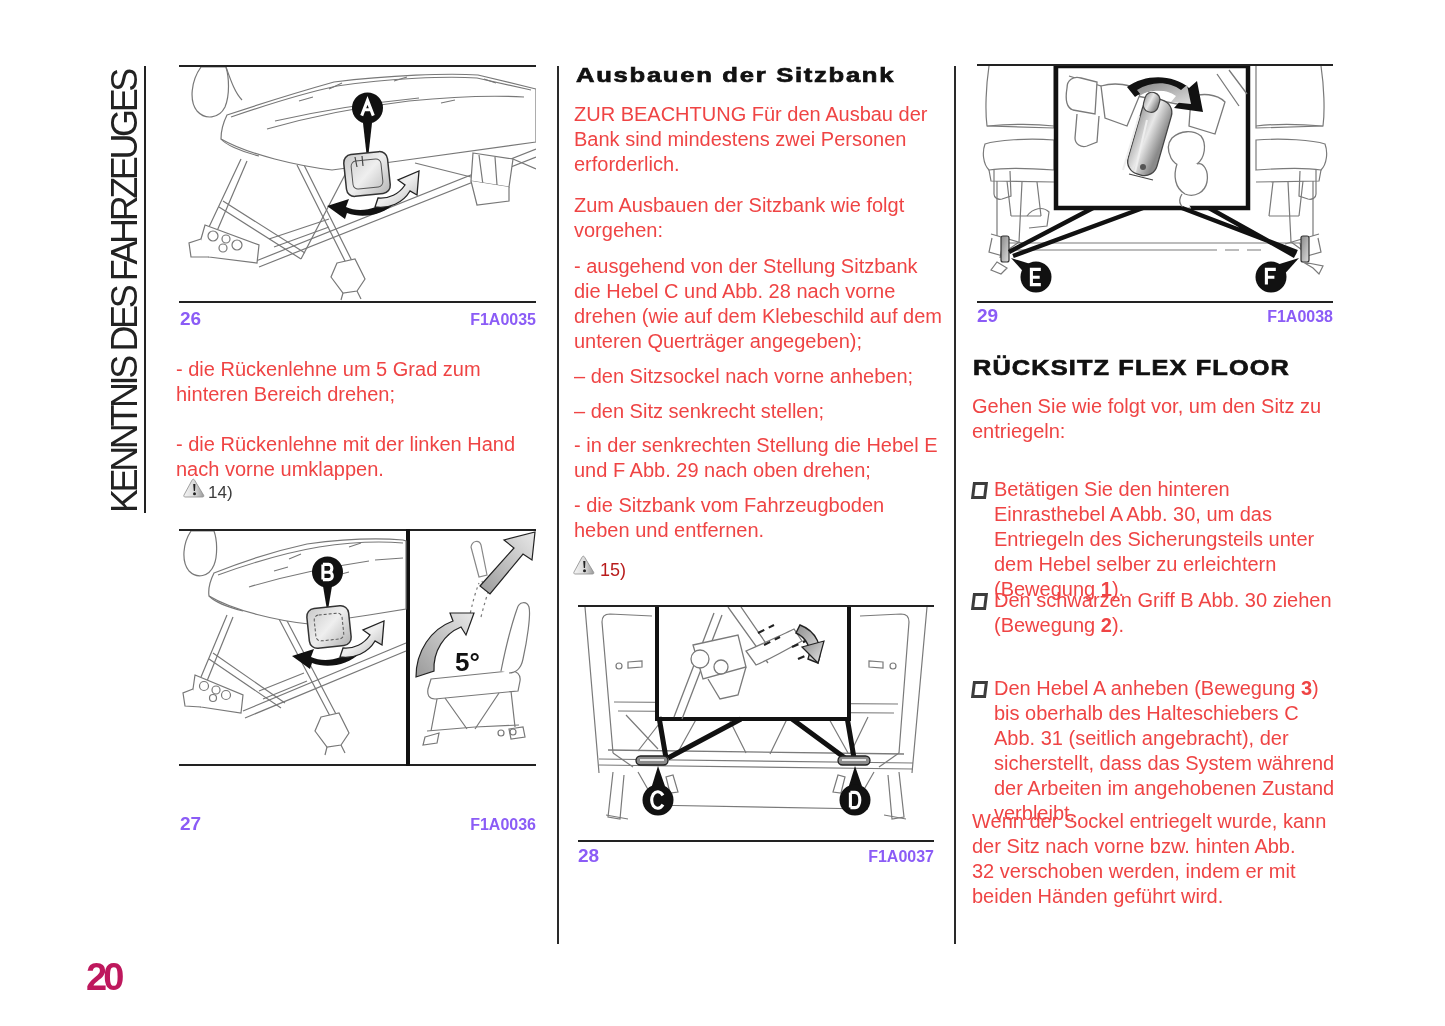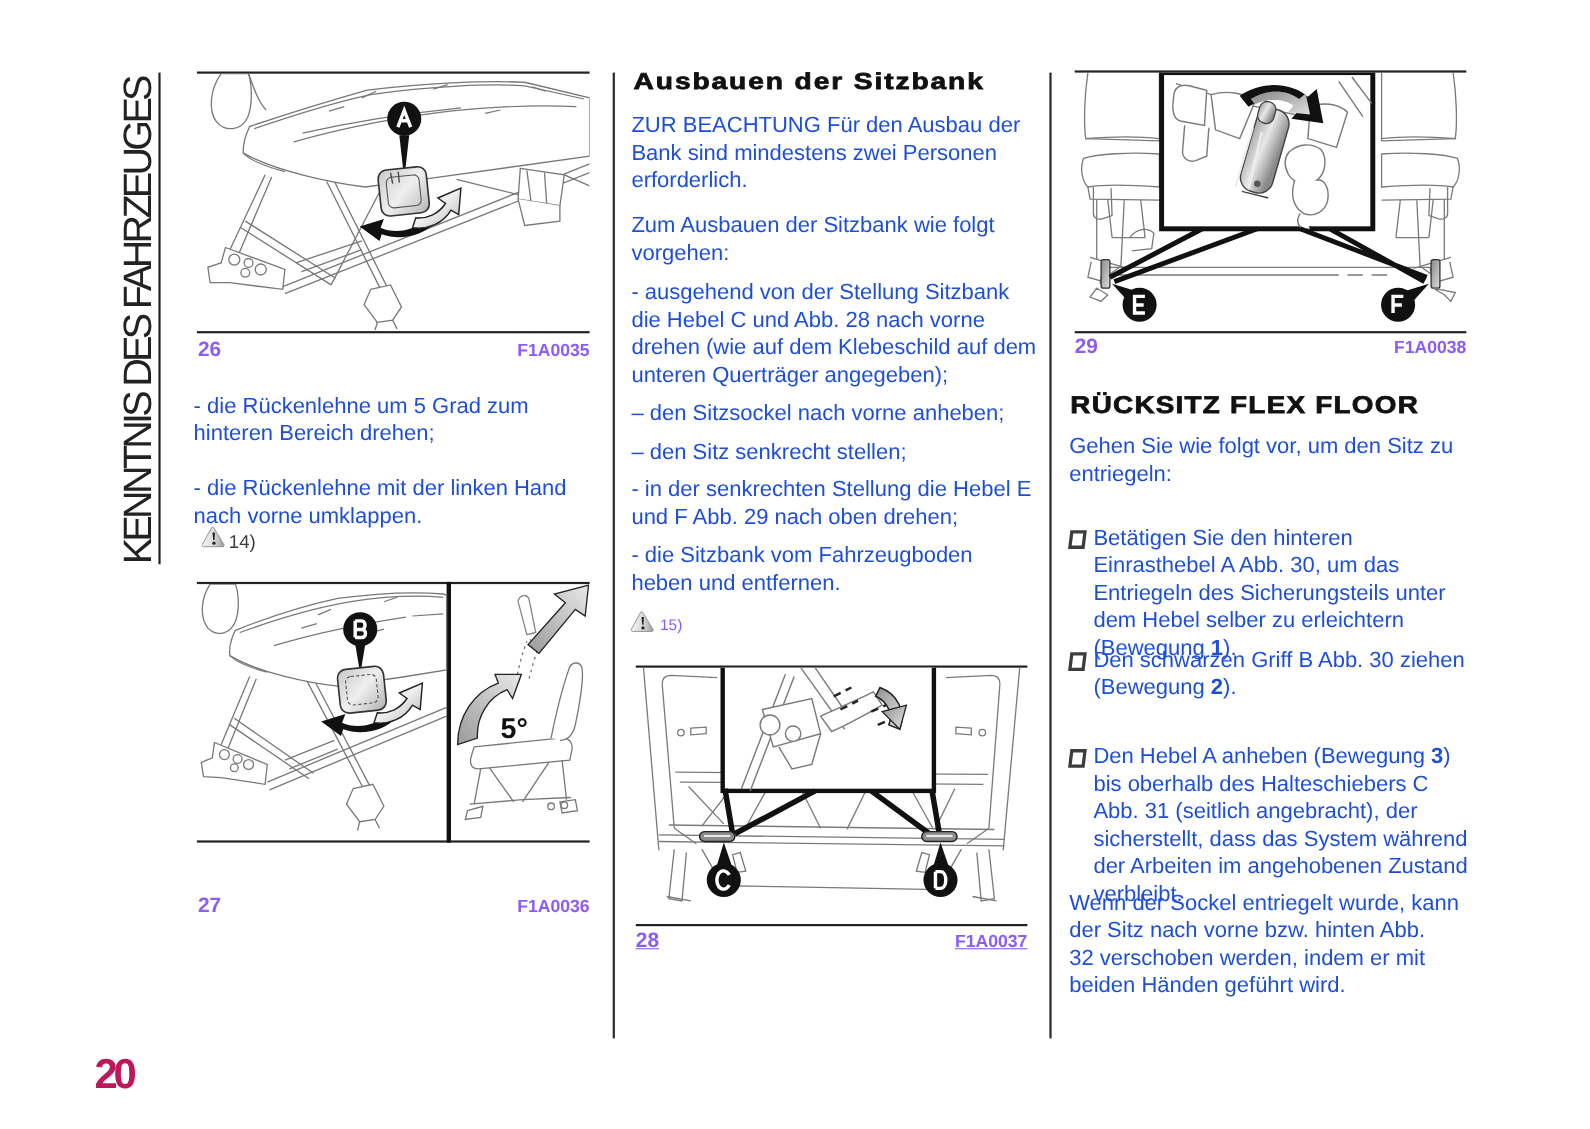--- a/index.html
+++ b/index.html
@@ -1,19 +1,19 @@
 <!DOCTYPE html>
 <html><head>
 <meta charset="utf-8">
 <style>
   html,body{margin:0;padding:0;}
   body{width:1445px;height:1026px;position:relative;background:#fff;overflow:hidden;
        font-family:"Liberation Sans",sans-serif;-webkit-font-smoothing:antialiased;}
   .abs{position:absolute;}
-  .body-txt{font-size:20px;line-height:25px;color:#1d4ed8;letter-spacing:0;}
+  .body-txt{font-size:20px;line-height:25px;color:#ef4444;letter-spacing:0;}
   .h2{font-weight:bold;color:#111;font-size:21px;line-height:25px;letter-spacing:1.4px;transform:scaleX(1.22);transform-origin:0 50%;-webkit-text-stroke:0.7px #111;}
   .rule{position:absolute;background:#222;height:2px;}
   .vline{position:absolute;background:#2a2a2a;width:1.5px;}
   .cap{position:absolute;display:flex;justify-content:space-between;align-items:baseline;color:#8b5cf6;}
   .capnum{font-weight:bold;font-size:19px;}
   .capcode{font-weight:bold;font-size:16px;}
   .bullet-item{padding-left:22px;}
   .sq{position:absolute;left:0;top:5px;width:9px;height:11px;border:3px solid #3c3c3c;transform:skewX(-7deg);}
   .bold{font-weight:bold;}
 </style>
@@ -207,21 +207,21 @@
         <linearGradient id="wg15" x1="0" y1="0" x2="1" y2="0">
 <stop offset="0" stop-color="#f4f4f4"></stop>
           <stop offset="0.55" stop-color="#d9d9d9"></stop>
           <stop offset="1" stop-color="#9a9a9a"></stop>
         </linearGradient>
       </defs>
 <path d="M2,19 C1,19 0.5,18 1,17 L9,2.2 C9.8,0.8 11,0.9 11.6,2.2 L20.5,17 C21.2,18 20.7,19 19.6,19 Z" fill="url(#wg15)" stroke="#8a8a8a" stroke-width="0.8"></path>
 <path d="M10.2,6 L12.4,6 L12,13 L10.8,13 Z" fill="#222"></path>
 <circle cx="11.5" cy="15.8" r="1.5" fill="#222"></circle>
 </svg></div>
-<div class="abs" style="left:600px;top:560px;font-size:14px;color:#8b5cf6;">15)</div>
+<div class="abs" style="left:600px;top:560px;font-size:18px;color:#b91c1c;">15)</div>
 
 <div class="rule" style="left:578px;top:605px;width:356px;"></div>
 <div class="rule" style="left:578px;top:840px;width:356px;"></div>
 <div class="abs" id="fig28" style="left:578px;top:607px;width:356px;height:233px;">
 <svg width="356" height="233" viewBox="0 0 356 233" fill="none">
 <defs>
 <linearGradient id="g28a" x1="0" y1="0" x2="1" y2="1">
 <stop offset="0" stop-color="#8f8f8f"></stop>
           <stop offset="1" stop-color="#e6e6e6"></stop>
 </linearGradient>
@@ -276,21 +276,21 @@
       <path d="M264,153 L288,153" stroke="#e8e8e8" stroke-width="2"></path>
 
 <polygon points="80,159 73,182 88,182" fill="#111"></polygon>
 <circle cx="80" cy="193" r="15.5" fill="#111"></circle>
 <path d="M85.0,188.4 C82.0,183.7 78.0,183.7 75.3,187.2 C73.3,190.8 73.3,195.2 75.3,198.8 C78.0,202.3 82.0,202.3 85.0,197.6" stroke="#fff" stroke-width="3.1" fill="none"></path>
 <polygon points="277,159 270,182 285,182" fill="#111"></polygon>
 <circle cx="277" cy="193" r="15.5" fill="#111"></circle>
 <path d="M272.4,185.4 L272.4,200.6 M272.4,185.4 L277,185.4 C283.4,185.4 283.4,200.6 277,200.6 L272.4,200.6" stroke="#fff" stroke-width="3.1" fill="none"></path>
 </svg>
 </div>
-<div class="cap" style="left:578px;top:845px;width:356px;text-decoration:underline;">
+<div class="cap" style="left:578px;top:845px;width:356px;">
   <span class="capnum">28</span>
     <span class="capcode">F1A0037</span>
 </div>
 
 <div class="rule" style="left:977px;top:64px;width:356px;"></div>
 <div class="rule" style="left:977px;top:301px;width:356px;"></div>
 <div class="abs" id="fig29" style="left:977px;top:66px;width:356px;height:235px;">
 <svg width="356" height="235" viewBox="0 0 356 235" fill="none">
 <defs>
 <linearGradient id="g29a" x1="0" y1="0" x2="1" y2="0.3">

